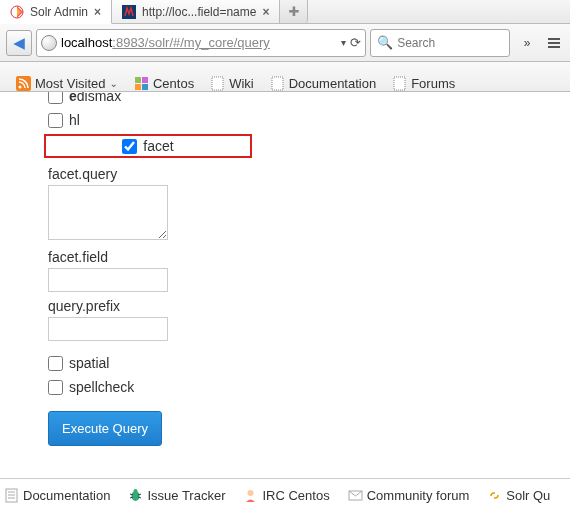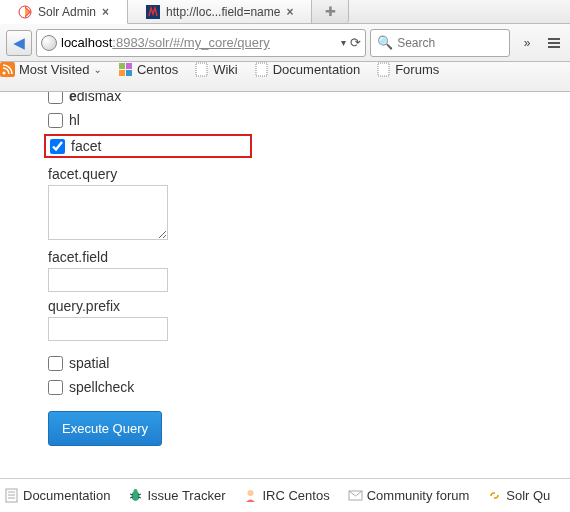--- a/index.html
+++ b/index.html
@@ -1,42 +1,42 @@
 <!DOCTYPE html>
 <html><head>
 <meta charset="utf-8">
 <style>
 * { box-sizing: border-box; margin: 0; padding: 0; font-family: sans-serif; }
 body { width: 570px; height: 512px; background: #fff; font-size: 13px; color: #333; overflow: hidden; position: relative; }
 
 .tab-bar { height: 24px; background: linear-gradient(#f6f6f6,#e8e8e8); border-bottom: 1px solid #bbb; display: flex; align-items: stretch; }
-.tab { display: flex; align-items: center; gap: 6px; padding: 0 18px; border-right: 1px solid #bbb; background: linear-gradient(#fcfcfc,#ededed); min-width: 0; }
+.tab { display: flex; align-items: center; gap: 6px; padding: 0 10px; border-right: 1px solid #bbb; background: linear-gradient(#fcfcfc,#ededed); min-width: 0; }
 .tab.active { background: #fff; border-bottom: 1px solid #fff; margin-bottom: -1px; }
 .tab .fav { width: 14px; height: 14px; flex-shrink: 0; }
 .tab .title { font-size: 12px; color: #444; white-space: nowrap; max-width: 150px; overflow: hidden; text-overflow: ellipsis; }
 .tab .close { font-size: 12px; color: #666; font-weight: bold; cursor: pointer; }
 .tab.new { width: 28px; justify-content: center; background: linear-gradient(#f2f2f2,#e0e0e0); border-radius: 0 0 3px 3px; }
 
 .nav-bar { height: 38px; background: linear-gradient(#f9f9f9,#eee); border-bottom: 1px solid #bbb; display: flex; align-items: center; padding: 0 6px; gap: 4px; }
 .nav-btn { width: 26px; height: 26px; border: 1px solid #aaa; border-radius: 3px; background: linear-gradient(#fdfdfd,#e5e5e5); display: flex; align-items: center; justify-content: center; cursor: pointer; }
 .url-box { flex: 1; height: 28px; border: 1px solid #aaa; border-radius: 3px; background: #fff; display: flex; align-items: center; padding: 0 4px; gap: 4px; }
 .url-text { flex: 1; font-size: 13px; white-space: nowrap; overflow: hidden; }
 .url-text .host { color: #000; }
 .url-text .rest { color: #888; text-decoration: underline; }
 .search-box { width: 140px; height: 28px; border: 1px solid #aaa; border-radius: 3px; background: #fff; display: flex; align-items: center; padding: 0 6px; gap: 4px; }
 .search-box input { border: none; outline: none; font-size: 12px; width: 100%; color: #999; }
 
-.bm-bar { height: 30px; background: linear-gradient(#f9f9f9,#eee); border-bottom: 1px solid #bbb; display: flex; align-items: flex-start; padding: 0 0; gap: 16px; }
+.bm-bar { height: 30px; background: linear-gradient(#f9f9f9,#eee); border-bottom: 1px solid #bbb; display: flex; align-items: flex-end; padding: 0 16px; gap: 16px; }
 .bm { display: flex; align-items: center; gap: 4px; font-size: 13px; color: #333; cursor: pointer; }
 .bm .ico { width: 15px; height: 15px; flex-shrink: 0; }
 
 .content { position: absolute; top: 92px; left: 0; right: 0; bottom: 34px; overflow: hidden; }
 .inner { position: absolute; left: 48px; top: -8px; width: 200px; }
 .row { display: flex; align-items: center; gap: 6px; padding: 4px 0; }
-.row.hl { border: 2px solid #d81f1f; padding: 2px 4px; margin: 2px -4px; }
+.row.hl { border: 2px solid #d81f1f; padding: 2px 4px; margin: 2px -4px; justify-content: center; }
 .row input[type=checkbox] { width: 15px; height: 15px; }
 .row label { font-size: 14px; color: #333; }
 .fld-lbl { font-size: 14px; color: #333; padding-top: 6px; display: block; }
 .txt-area { width: 120px; height: 55px; border: 1px solid #ccc; margin-top: 3px; resize: both; }
 .txt-input { width: 120px; height: 24px; border: 1px solid #ccc; margin-top: 3px; padding: 2px 4px; }
 .exec-btn { margin-top: 12px; padding: 9px 13px; border: 1px solid #1a71b8; border-radius: 3px; background: linear-gradient(#2f9ae6,#1f7fcf); color: #fff; font-size: 13px; cursor: pointer; }
 
 .footer { position: absolute; bottom: 0; left: 0; right: 0; height: 34px; border-top: 1px solid #ccc; background: #fff; display: flex; align-items: center; gap: 18px; padding: 0 4px; overflow: hidden; }
 .flink { display: flex; align-items: center; gap: 4px; font-size: 13px; color: #333; cursor: pointer; white-space: nowrap; }
 .flink .ico { width: 15px; height: 15px; flex-shrink: 0; }

